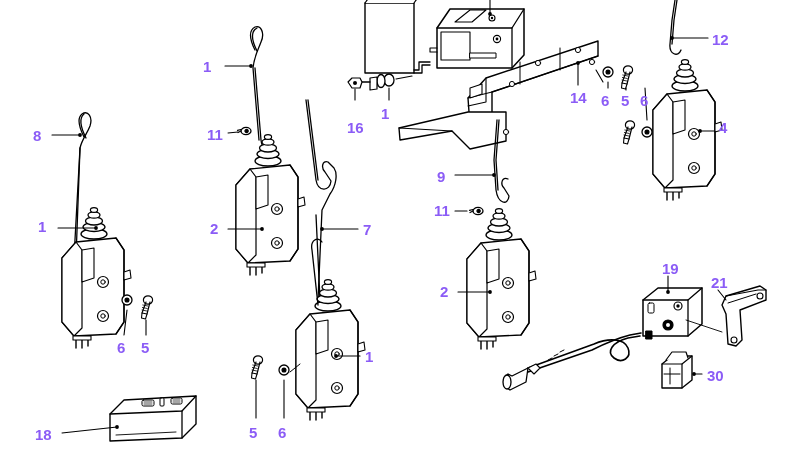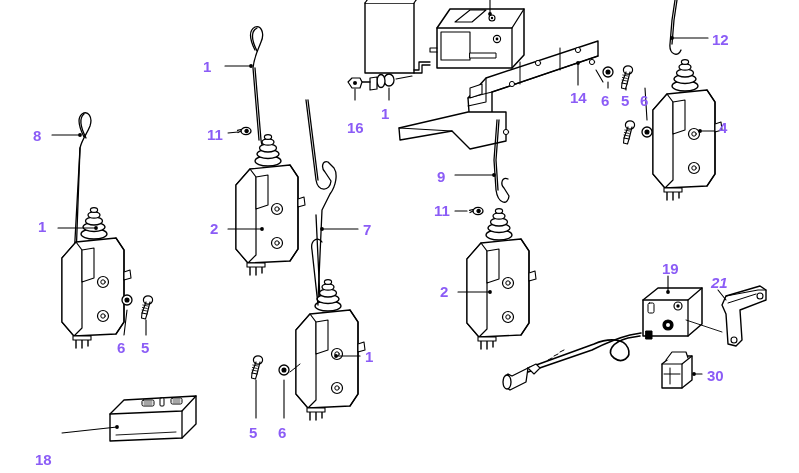--- a/index.html
+++ b/index.html
@@ -29,41 +29,41 @@
     font-size: 15px;
     color: #8b5cf6;
     line-height: 1;
     white-space: nowrap;
     user-select: none;
   }
   .lbl-1  { left: 38px;  top: 219px; }
   .lbl-8  { left: 33px;  top: 128px; }
   .lbl-6a { left: 117px; top: 340px; }
   .lbl-5a { left: 141px; top: 340px; }
-  .lbl-18 { left: 35px;  top: 452px; }
+  .lbl-18 { left: 35px;  top: 427px; }
   .lbl-10 { left: 203px; top: 59px;  }
   .lbl-11a{ left: 207px; top: 127px; }
   .lbl-2a { left: 210px; top: 221px; }
   .lbl-7  { left: 363px; top: 222px; }
   .lbl-5b { left: 249px; top: 425px; }
   .lbl-6b { left: 278px; top: 425px; }
   .lbl-1b { left: 365px; top: 349px; }
   .lbl-16 { left: 347px; top: 120px; }
   .lbl-15 { left: 381px; top: 106px; }
   .lbl-14 { left: 570px; top: 90px;  }
   .lbl-6c { left: 601px; top: 93px;  }
   .lbl-5c { left: 621px; top: 93px;  }
   .lbl-6d { left: 640px; top: 93px;  }
   .lbl-12 { left: 712px; top: 32px;  }
   .lbl-4  { left: 719px; top: 120px; }
   .lbl-9  { left: 437px; top: 169px; }
   .lbl-11b{ left: 434px; top: 203px; }
   .lbl-2b { left: 440px; top: 284px; }
   .lbl-19 { left: 662px; top: 261px; text-align: center; }
-  .lbl-21 { left: 711px; top: 275px; font-style: italic; }
+  .lbl-21 { left: 711px; top: 275px; }
   .lbl-20 { left: 707px; top: 368px; }
 </style>
 </head>
 <body>
 
 <div id="diagram-root">
 
   <svg id="parts-svg" viewBox="0 0 799 473">
     <defs>
       <g id="actuator-body">

